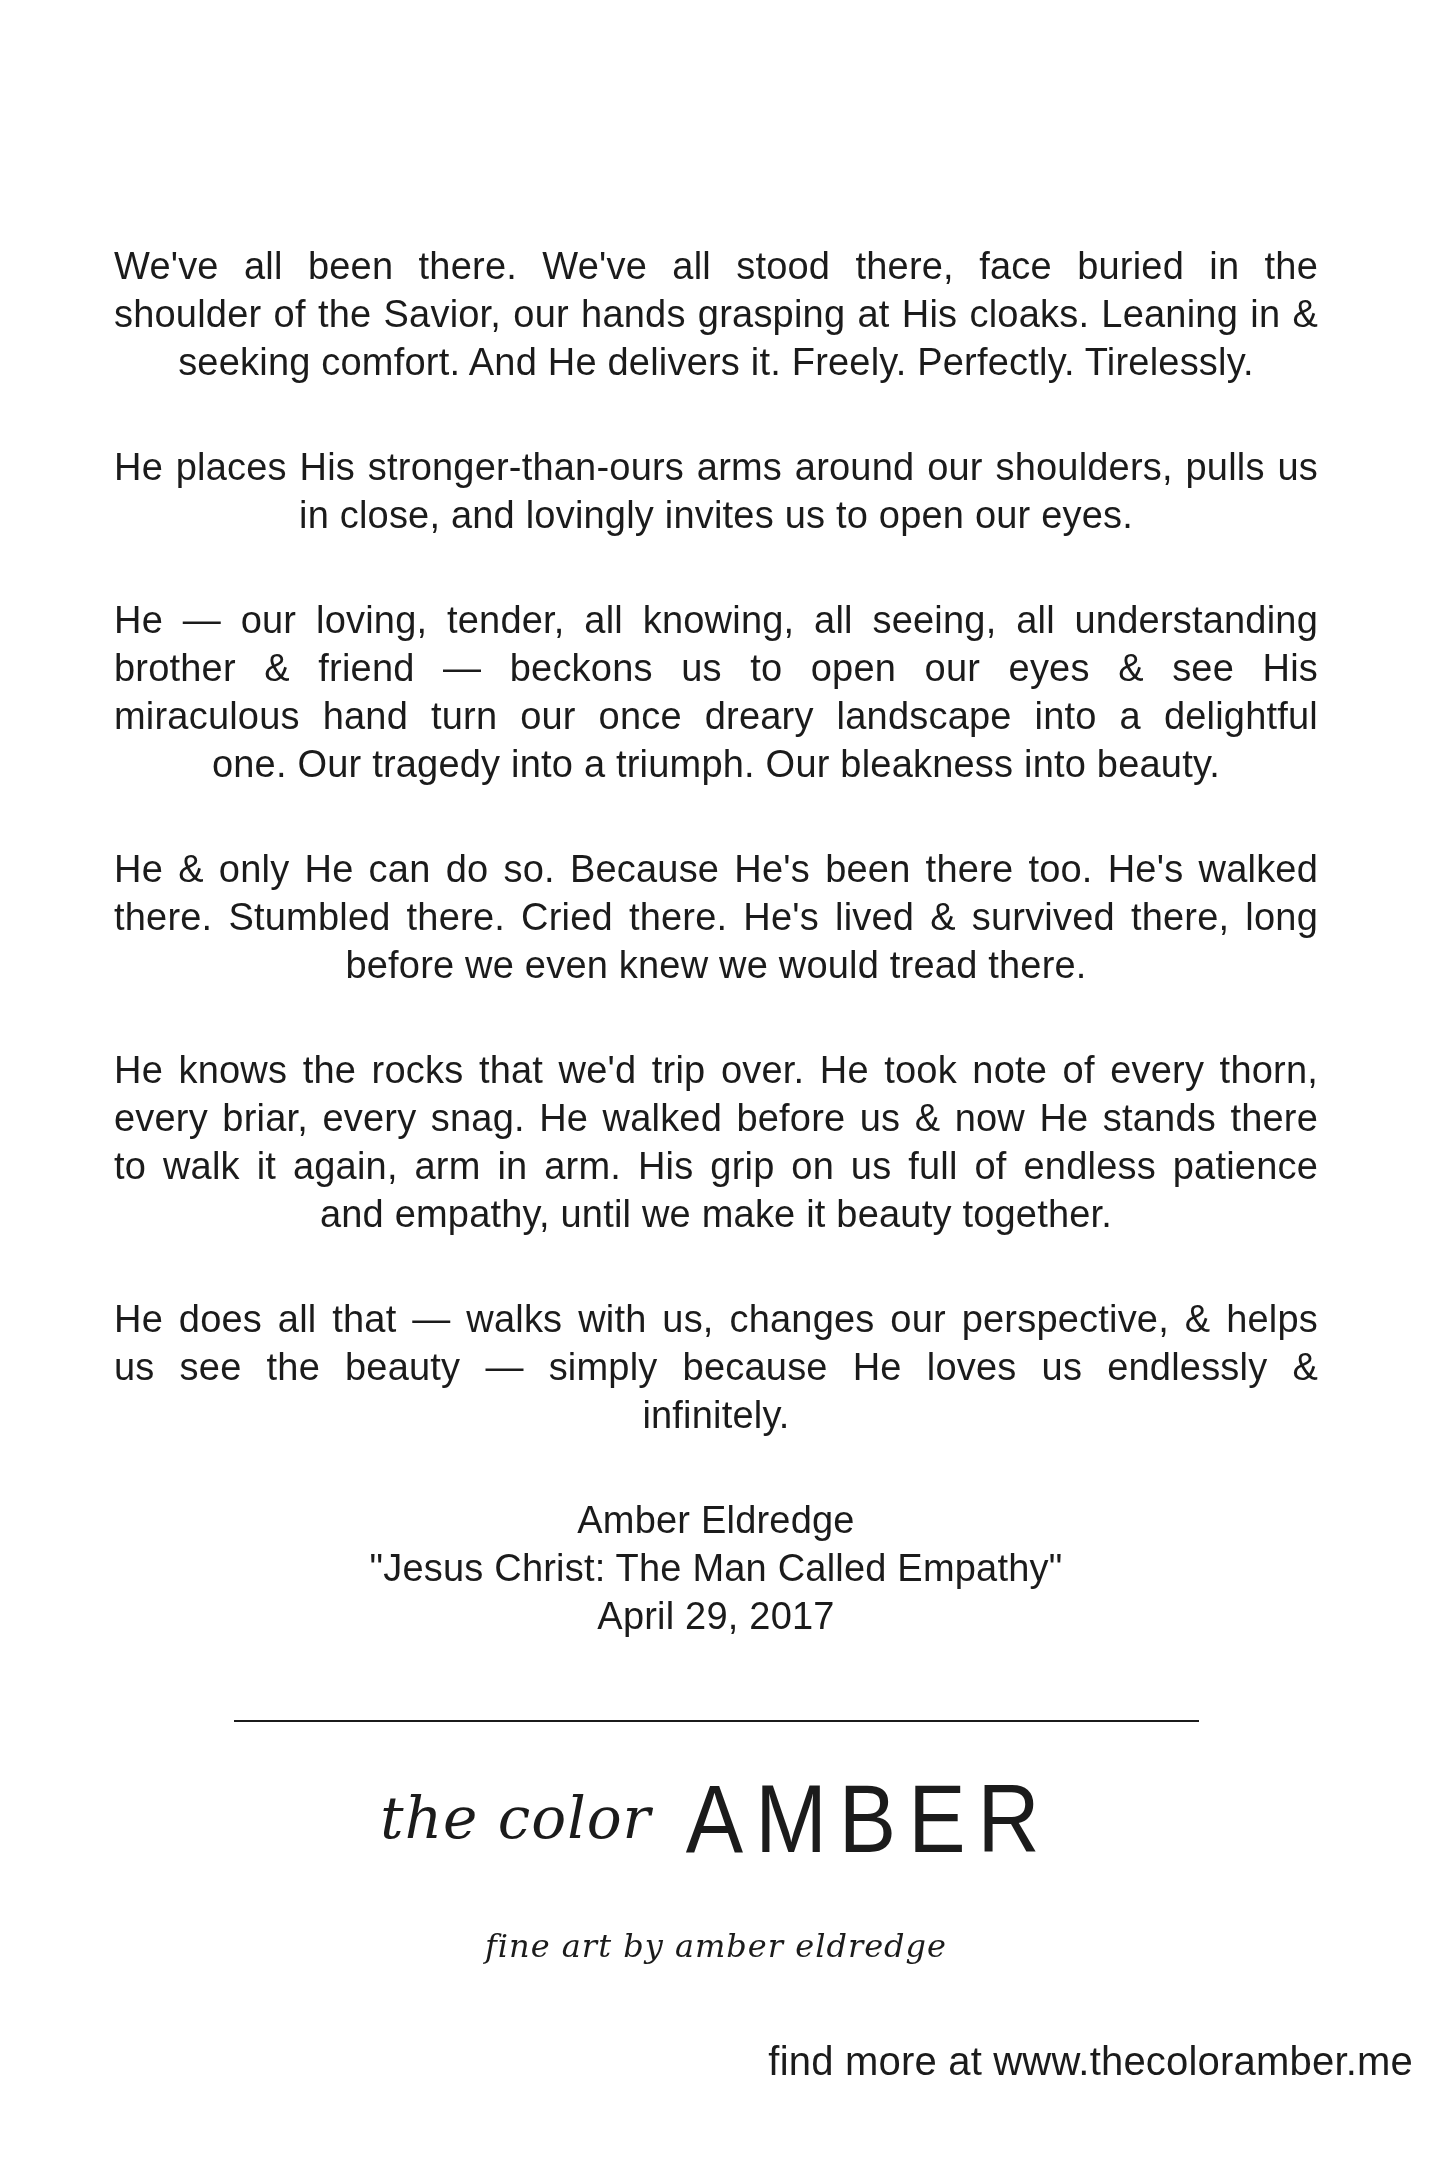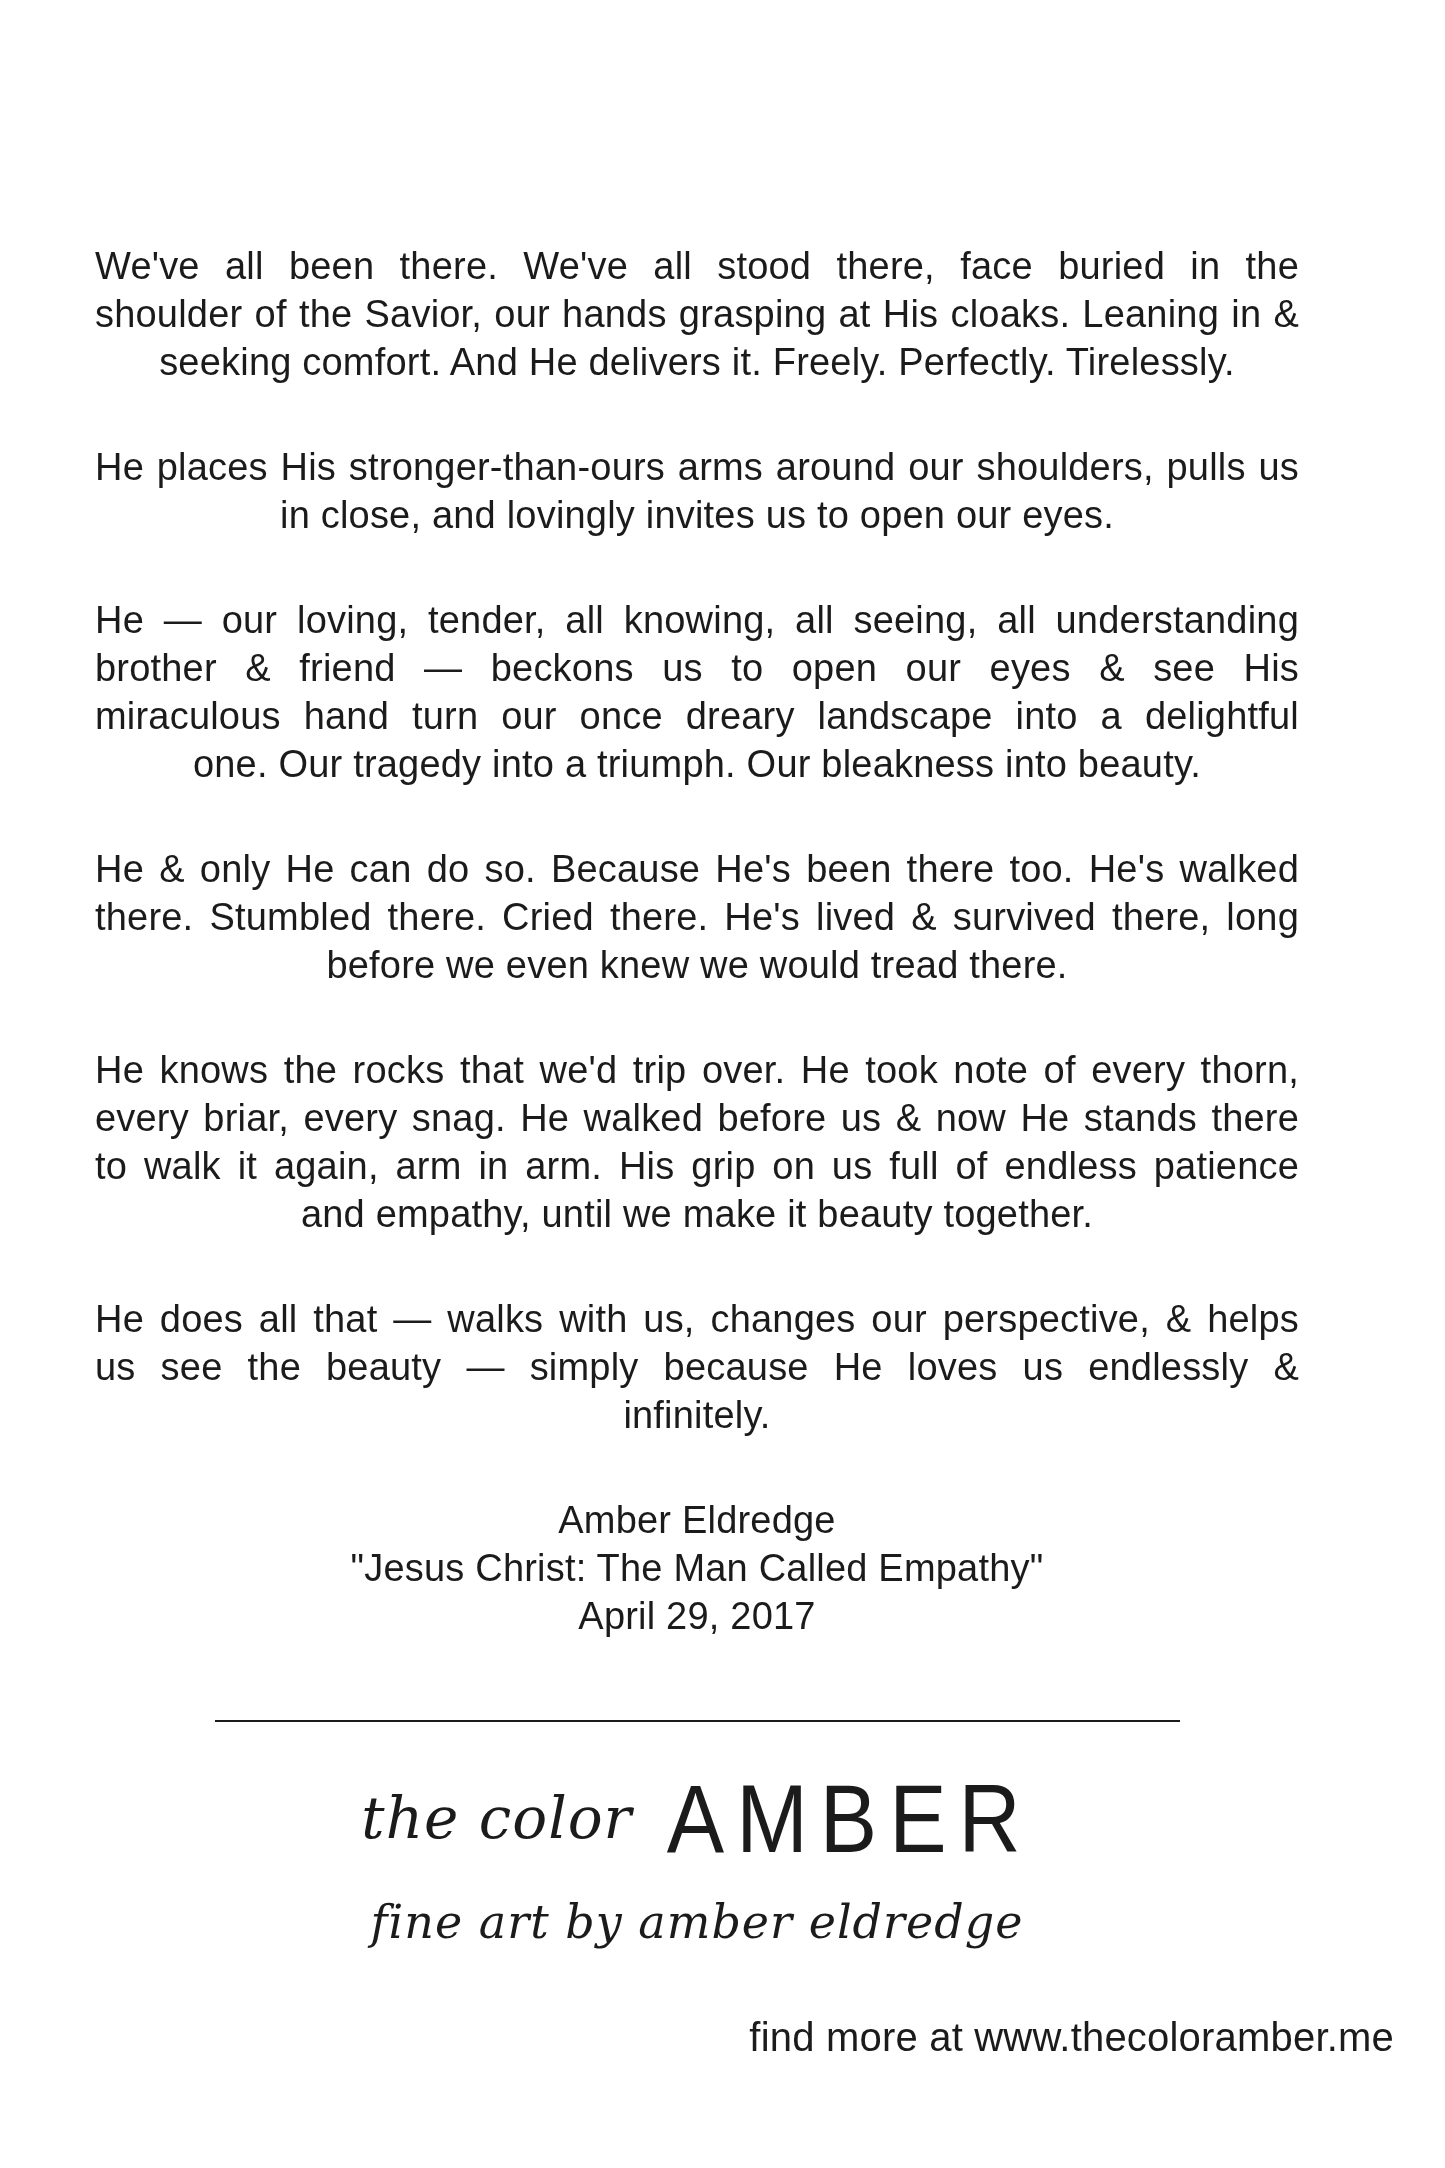--- a/index.html
+++ b/index.html
@@ -4,20 +4,21 @@
 <style>
   html, body { margin: 0; padding: 0; background: #ffffff; }
   .page {
     position: relative;
     width: 1394px;
     height: 2168px;
     background: #ffffff;
     font-family: "Liberation Sans", sans-serif;
     color: #1b1b1b;
     overflow: hidden;
+    padding-left: 19px;
   }
   .content {
     padding: 242px 95px 0 95px;
     font-size: 38px;
     line-height: 48px;
     letter-spacing: 0.2px;
   }
   .para { margin: 0 0 57px 0; }
   .para .line {
     text-align: justify;
@@ -50,23 +51,23 @@
     font-family: "Liberation Sans", sans-serif;
     font-size: 86px;
     font-weight: 400;
     letter-spacing: 12px;
     transform: scaleY(1.12);
     margin-left: 30px;
   }
   .logo-tagline {
     font-family: "DejaVu Serif", serif;
     font-style: italic;
-    font-size: 46px;
+    font-size: 32px;
     letter-spacing: 1px;
-    margin-top: 4px;
+    margin-top: 28px;
     line-height: 50px;
   }
   .find-more {
     text-align: right;
     font-size: 40px;
     margin-top: 68px;
     letter-spacing: 0.2px;
   }
 </style>
 </head>

